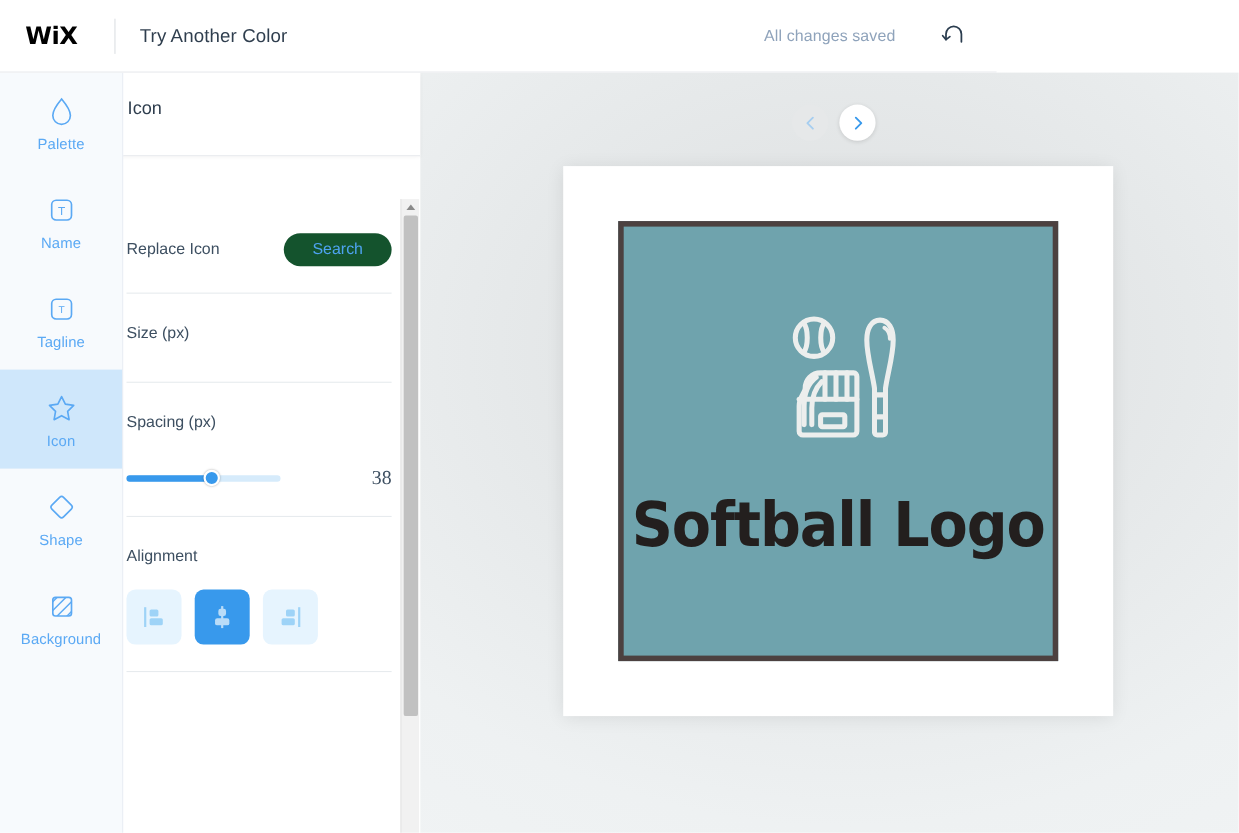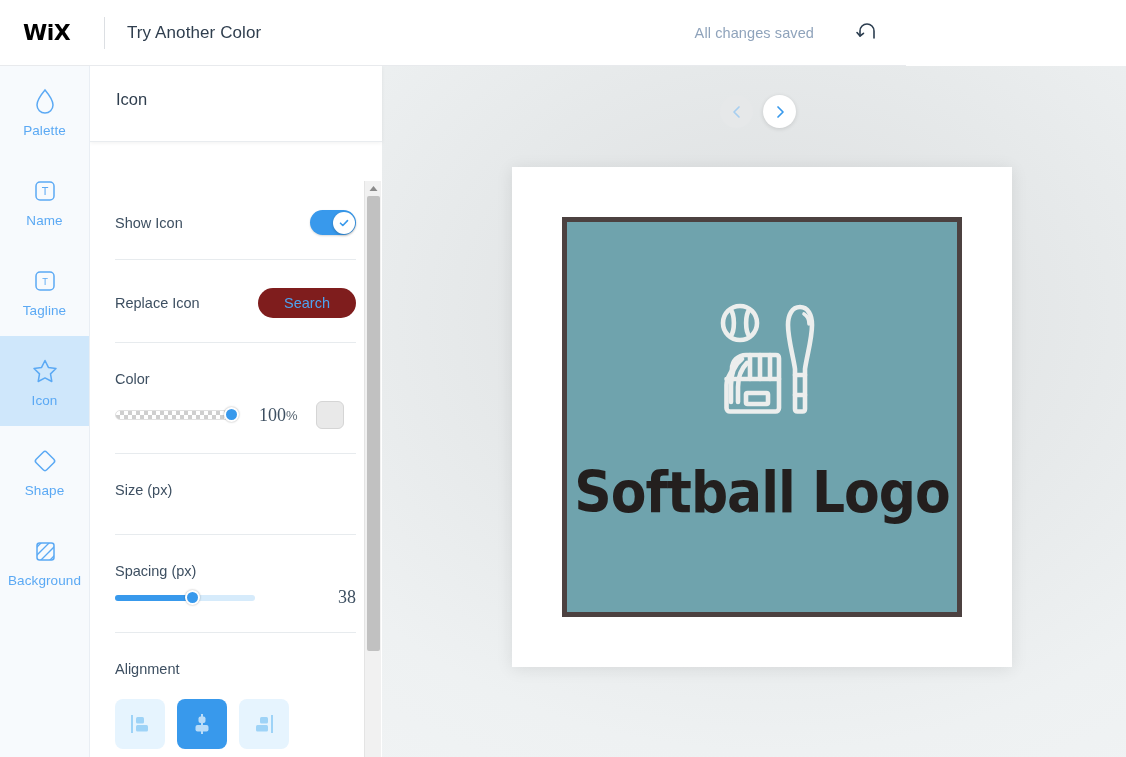--- a/index.html
+++ b/index.html
@@ -48,21 +48,21 @@
   .undo-btn {
     margin-left: 36px;
     width: 34px; height: 34px;
     display: flex; align-items: center; justify-content: center;
     cursor: pointer;
   }
 
   
   .rail {
     position: absolute; top: 66px; left: 0;
-    width: 90px; height: 691px;
+    width: 112px; height: 691px;
     background: #f7fafd;
     border-right: 1px solid #e9eef4;
     z-index: 30;
   }
   .rail-item {
     position: relative;
     height: 90px;
     display: flex; flex-direction: column;
     align-items: center; justify-content: center;
     cursor: pointer;
@@ -132,21 +132,21 @@
   .toggle .knob {
     position: absolute; top: 1.5px; right: 1.5px;
     width: 22px; height: 22px;
     background: #fff; border-radius: 50%;
     box-shadow: 0 1px 3px rgba(0,0,0,0.25);
     display: flex; align-items: center; justify-content: center;
   }
 
   
   .pill {
-    background: #7f1d1d;
+    background: #14532d;
     color: #4ea3f0;
     font-size: 14.5px;
     border: none;
     border-radius: 16px;
     padding: 7px 26px;
     cursor: pointer;
     font-family: "Liberation Sans", sans-serif;
   }
 
   
@@ -251,21 +251,20 @@
     cursor: pointer;
   }
   .nav-btn.prev { background: #e6e8e9; }
   .nav-btn.next { background: #ffffff; box-shadow: 0 1px 4px rgba(0,0,0,0.13); }
 
   .logo-card {
     position: absolute; top: 85px; left: 130px;
     width: 500px; height: 500px;
     background: #ffffff;
     box-shadow: 0 2px 16px rgba(0,0,0,0.09);
-    margin-top: 16px;
   }
   .logo-inner {
     position: absolute; top: 50px; left: 50px;
     width: 400px; height: 400px;
     background: #6fa3ad;
     border: 5px solid #4c4140;
     display: flex; flex-direction: column;
     align-items: center;
   }
   .logo-icon { margin-top: 75px; }
@@ -373,55 +372,33 @@
 </div>
 
 <div class="panel">
 
   <div class="panel-head">
     <div class="panel-title">Icon</div>
   </div>
 
   <div class="panel-body">
 
-    <div class="row first row-inline">
-      <span class="row-label">Show Icon</span>
-      <div class="toggle">
-        <div class="knob">
-          <svg width="12" height="12" viewBox="0 0 12 12">
-            <path d="M2.5 6.2 L4.8 8.5 L9.5 3.6" fill="none" stroke="#3899ec" stroke-width="1.6" stroke-linecap="round" stroke-linejoin="round"></path>
-          </svg>
-        </div>
-      </div>
-    </div>
 
     <div class="row row-inline">
       <span class="row-label">Replace Icon</span>
       <button class="pill">Search</button>
     </div>
 
-    <div class="row">
-      <span class="row-label-top" style="margin-bottom:14px;">Color</span>
-      <div class="slider-line">
-        <div class="checker-wrap">
-          <div class="checker-track"></div>
-          <div class="knob-dot" style="left:109px; top:1px;"></div>
-        </div>
-        <span class="opacity-val">100</span>
-        <span class="opacity-unit">%</span>
-        <div class="swatch"></div>
-      </div>
-    </div>
 
     <div class="row">
       <span class="row-label-top" style="margin-bottom:12px;">Size (px)</span>
     </div>
 
     <div class="row">
-      <span class="row-label-top" style="margin-bottom:8px;">Spacing (px)</span>
+      <span class="row-label-top" style="margin-bottom:32px;">Spacing (px)</span>
       <div class="slider-line">
         <div class="track-wrap">
           <div class="track"></div>
           <div class="track-fill" id="spacing-fill" style="width: 77px;"></div>
           <div class="knob-dot" id="spacing-knob" style="left: 69.5px;"></div>
         </div>
         <span class="slider-val">38</span>
       </div>
     </div>
 

